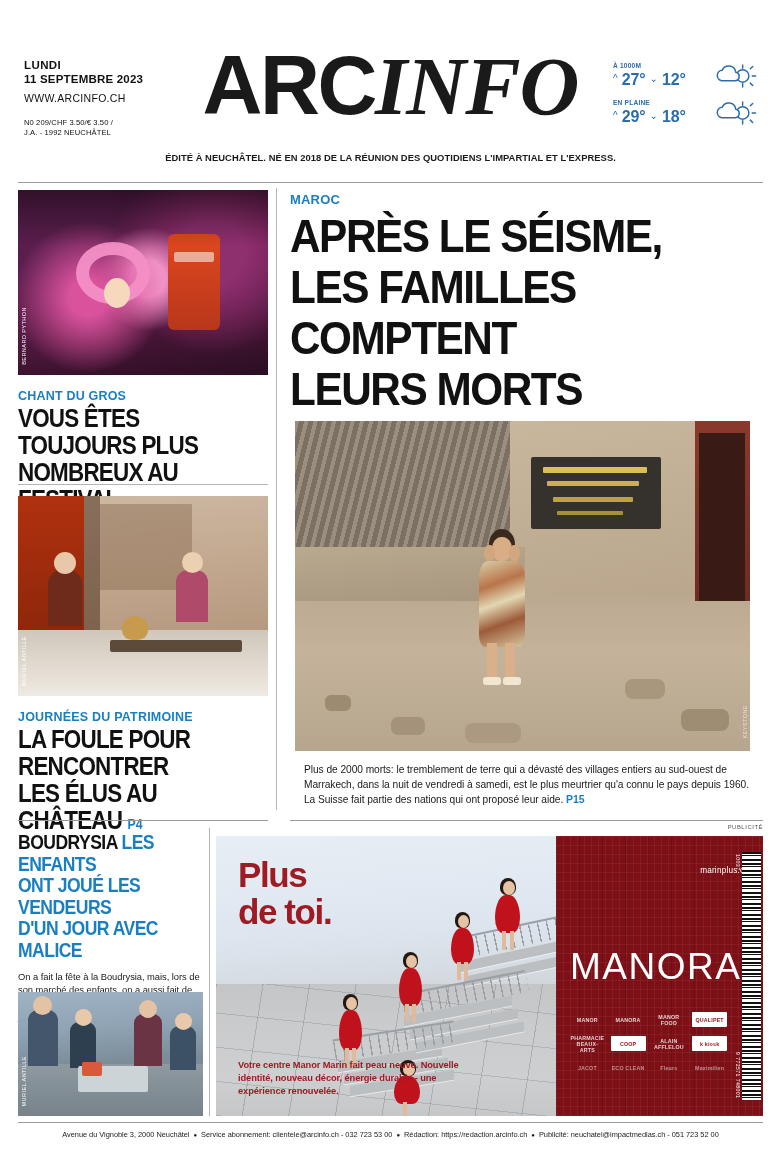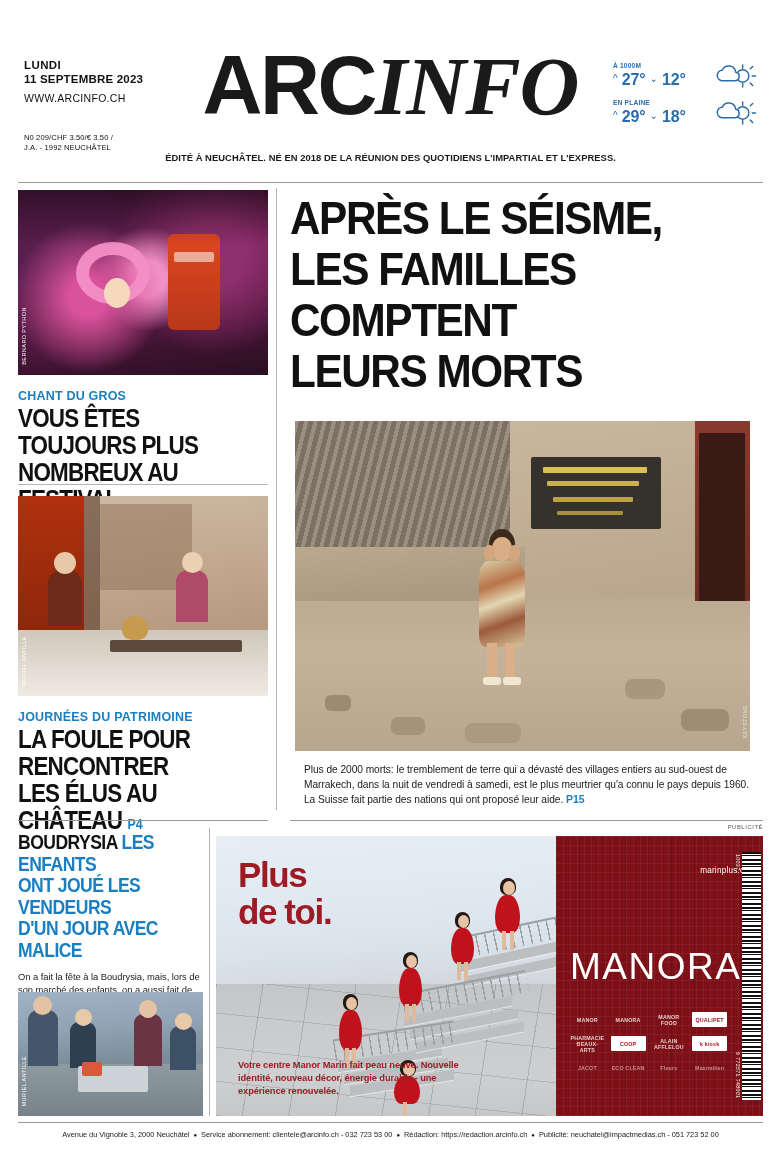--- a/index.html
+++ b/index.html
@@ -20,21 +20,21 @@
   .mast-day {
     font-size: 11.5px; font-weight: 700; letter-spacing: .4px; line-height: 14px;
   }
   .mast-date {
     font-size: 11.5px; font-weight: 700; letter-spacing: .2px; line-height: 14px;
   }
   .mast-web {
     font-size: 10.5px; font-weight: 400; letter-spacing: .3px; margin-top: 6px;
   }
   .mast-issue {
-    font-size: 7.6px; font-weight: 400; letter-spacing: .1px; margin-top: 29px; line-height: 10px;
+    font-size: 7.6px; font-weight: 400; letter-spacing: .1px; margin-top: 14px; line-height: 10px;
   }
 
   .logo-wrap {
     position: absolute; left: 0; right: 0; top: 44px; text-align: center;
   }
   .logo {
     display: inline-block;
     font-family: "Liberation Sans", sans-serif;
     font-size: 83px; font-weight: 700; letter-spacing: -2.5px;
     line-height: 84px; color: #1a1a1a; text-align: center;
@@ -346,20 +346,21 @@
       <div class="kicker">JOURNÉES DU PATRIMOINE</div>
       <div class="head-left">
         <span>LA FOULE POUR RENCONTRER</span><br>
         <span>LES ÉLUS AU CHÂTEAU</span>
         <span class="pref">P4</span>
       </div>
     </div>
   </div>
 
   <div class="main-col">
+    <div class="kicker" style="font-size:13px;margin-bottom:3px;">MAROC</div>
     <div class="head-main">
       <span>APRÈS LE SÉISME,</span><br>
       <span>LES FAMILLES COMPTENT</span><br>
       <span>LEURS MORTS</span>
     </div>
   </div>
 
   <div class="photo" style="position:absolute;left:295px;top:421px;width:455px;height:330px;">
     <div style="position:absolute;inset:0;background:linear-gradient(178deg,#cfbfa8 0%,#c6b59c 26%,#bcab92 52%,#b2a089 74%,#a59279 100%);"></div>
 

